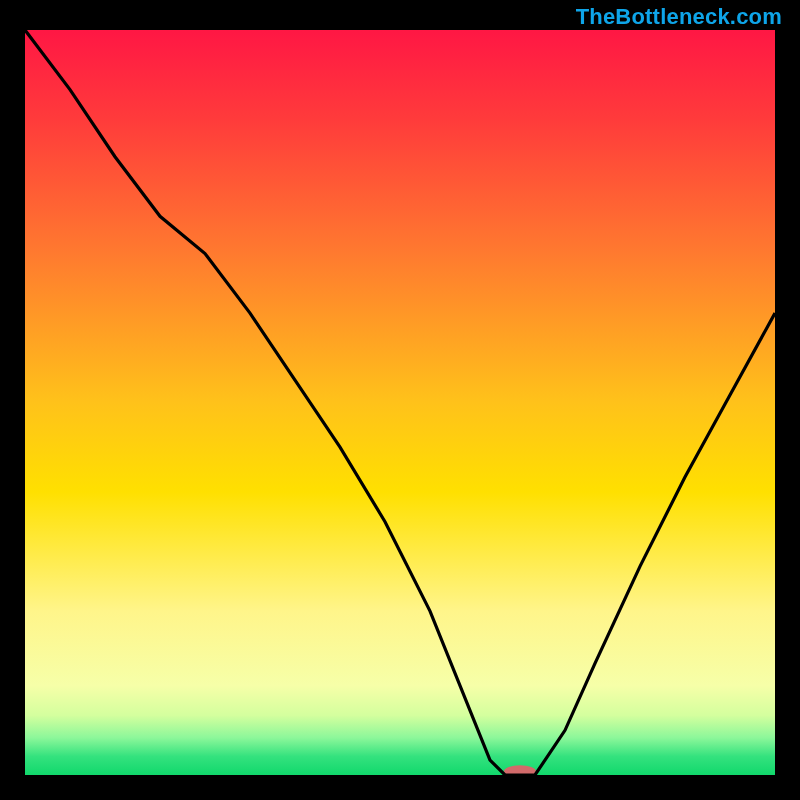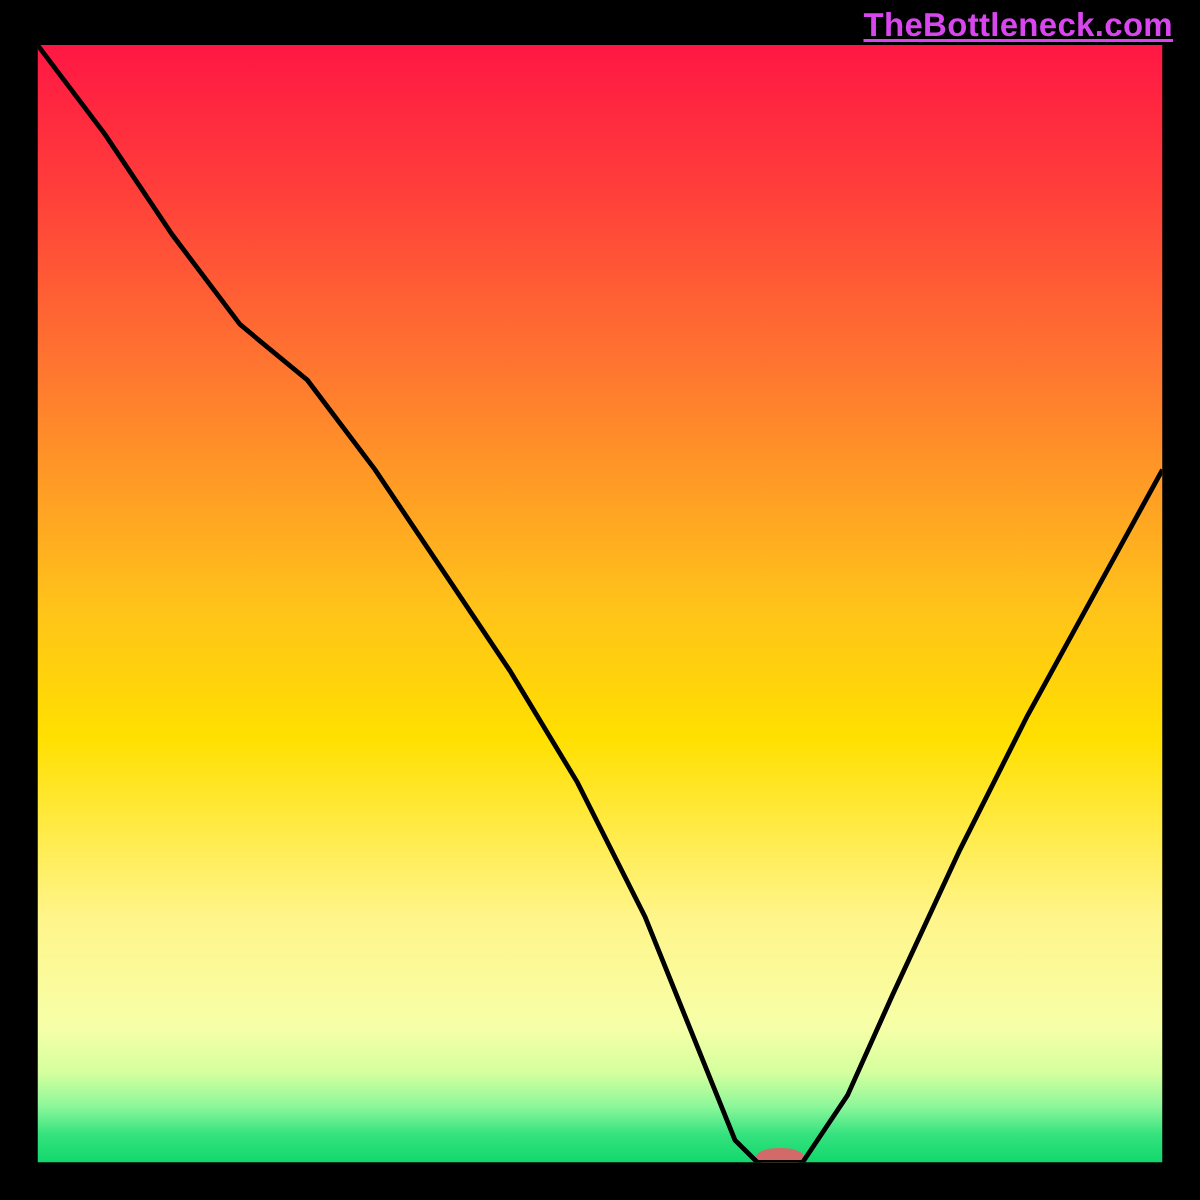--- a/index.html
+++ b/index.html
@@ -18,23 +18,22 @@
     width: 800px;
     height: 800px;
     box-sizing: border-box;
   }
   .watermark {
     position: absolute;
     top: 4px;
     right: 18px;
     font-size: 22px;
     font-weight: bold;
-    color: #d946ef;
+    color: #0ea5e9;
     letter-spacing: 0.2px;
-    text-decoration: underline;
   }
   svg {
     position: absolute;
     top: 0;
     left: 0;
   }
 </style>
 </head>
 <body>
 

